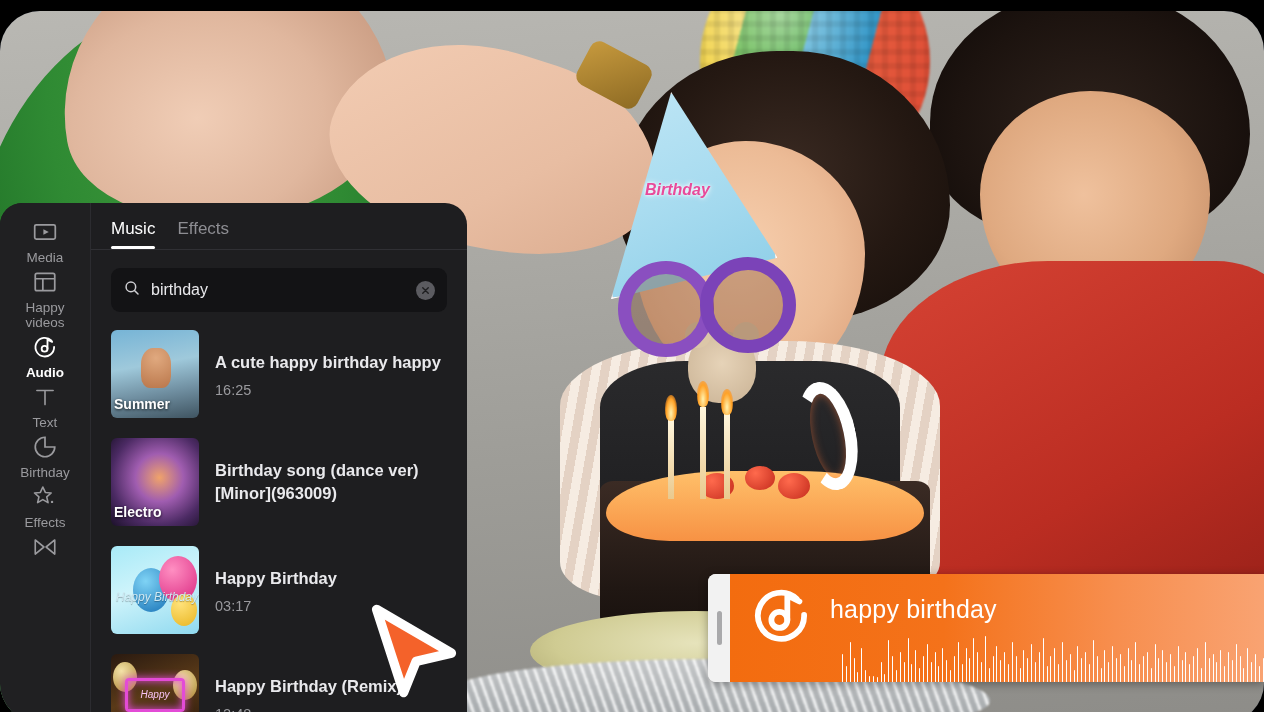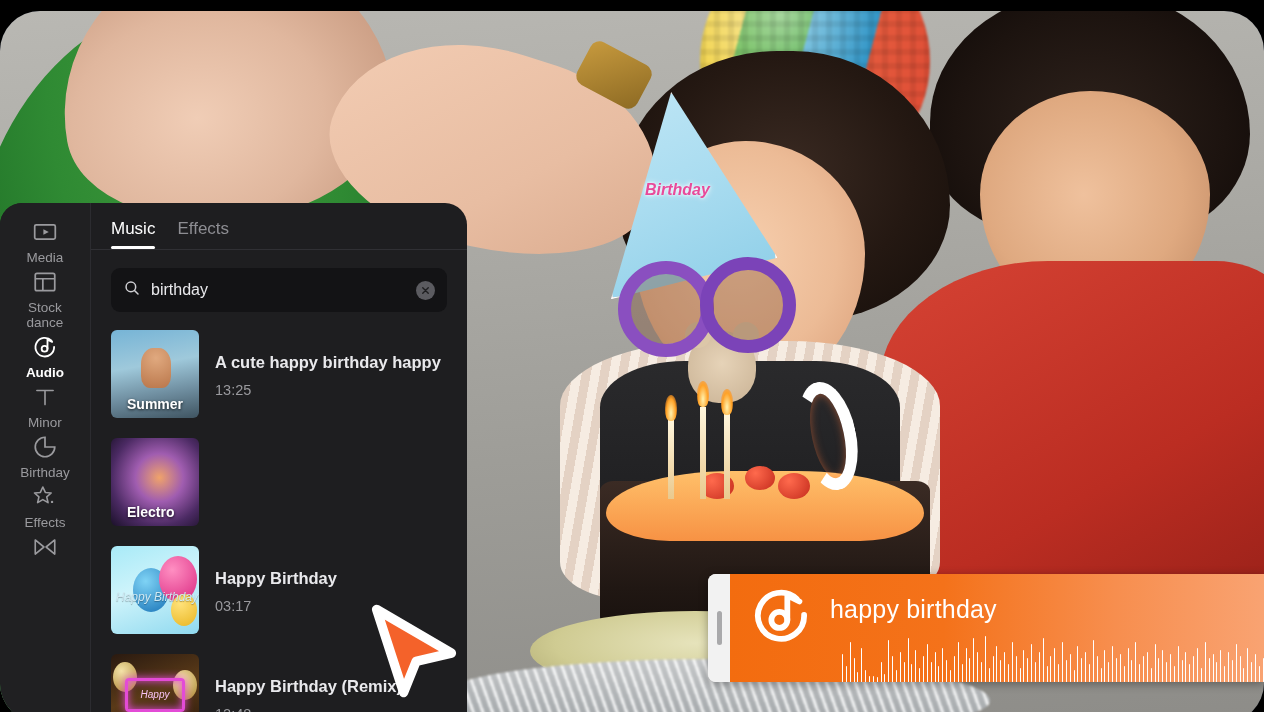--- a/index.html
+++ b/index.html
@@ -225,21 +225,21 @@
   }
   .list{ margin-top: 8px; }
   .track{
     display:flex; align-items:center; gap:16px; padding: 10px 20px;
     cursor:pointer;
   }
   .thumb{
     width:88px;height:88px;border-radius:6px;flex:0 0 88px;position:relative;overflow:hidden;
   }
   .thumb .tlabel{
-    position:absolute; left:16px; bottom:6px; color:#fff; font-weight:700; font-size:14px;
+    position:absolute; left:3px; bottom:6px; color:#fff; font-weight:700; font-size:14px;
     text-shadow:0 1px 3px rgba(0,0,0,.8);
   }
   .t-summer{background:linear-gradient(170deg,#76b4d6 0%,#9fc9db 40%,#6f8ea0 70%,#3f5461 100%);}
   .t-summer:before{content:'';position:absolute;left:30px;top:18px;width:30px;height:40px;
     background:radial-gradient(circle at 50% 25%,#e0a97f,#b9764a);border-radius:40% 40% 30% 30%;}
   .t-electro{background:radial-gradient(ellipse at 55% 45%,#f0a36a 0%,#a05db0 35%,#4b2a63 70%,#1a1028 100%);}
   .t-hb{background:linear-gradient(160deg,#a8eaf7 0%,#cff4fb 45%,#8fd9ef 100%);}
   .t-hb .b1,.t-hb .b2,.t-hb .b3{position:absolute;border-radius:50%;}
   .t-hb .b1{width:36px;height:44px;left:22px;top:22px;background:radial-gradient(circle at 35% 30%,#7fd3f5,#1a74b8);}
   .t-hb .b2{width:38px;height:46px;left:48px;top:10px;background:radial-gradient(circle at 35% 30%,#ff8fc2,#d9267f);}
@@ -342,41 +342,41 @@
         <span class="rlabel">Media</span>
       </div>
 
       <div class="rail-item">
         <span class="ricon">
           <svg viewBox="0 0 24 24" width="26" height="26" fill="none" stroke="currentColor" stroke-width="1.6">
             <rect x="3" y="4" width="18" height="16" rx="1.6"></rect>
             <path d="M3 9h18M10 9v11"></path>
           </svg>
         </span>
-        <span class="rlabel">Stock dance</span>
+        <span class="rlabel">Happy videos</span>
       </div>
 
       <div class="rail-item active">
         <span class="ricon">
           <svg viewBox="0 0 24 24" width="26" height="26" fill="none" stroke="currentColor" stroke-width="1.7" stroke-linecap="round">
             <path d="M18 6.2A8.6 8.6 0 1 0 20.4 12"></path>
             <circle cx="11.6" cy="13.6" r="2.7"></circle>
             <path d="M14.3 13.6V5.2l4.3 2.1"></path>
           </svg>
         </span>
         <span class="rlabel">Audio</span>
       </div>
 
       <div class="rail-item">
         <span class="ricon">
           <svg viewBox="0 0 24 24" width="26" height="26" fill="none" stroke="currentColor" stroke-width="1.5" stroke-linecap="round">
             <path d="M4.5 6h15M12 6v13"></path>
           </svg>
         </span>
-        <span class="rlabel">Minor</span>
+        <span class="rlabel">Text</span>
       </div>
 
       <div class="rail-item">
         <span class="ricon">
           <svg viewBox="0 0 24 24" width="26" height="26" fill="none" stroke="currentColor" stroke-width="1.6">
             <path d="M21 12a9 9 0 1 1-9-9v9z"></path>
           </svg>
         </span>
         <span class="rlabel">Birthday</span>
       </div>
@@ -425,29 +425,30 @@
       </div>
 
       <div class="list">
 
         <div class="track">
           <div class="thumb t-summer">
             <span class="tlabel">Summer</span>
           </div>
           <div class="tmeta">
             <div class="ttitle">A cute happy birthday happy</div>
-            <div class="tdur">13:25</div>
+            <div class="tdur">16:25</div>
           </div>
         </div>
 
         <div class="track">
           <div class="thumb t-electro">
             <span class="tlabel">Electro</span>
           </div>
           <div class="tmeta">
+            <div class="ttitle">Birthday song (dance ver)[Minor](963009)</div>
           </div>
         </div>
 
         <div class="track">
           <div class="thumb t-hb">
             <i class="b1"></i>
               <i class="b2"></i>
               <i class="b3"></i>
             <span class="scr">Happy Birthday</span>
           </div>

